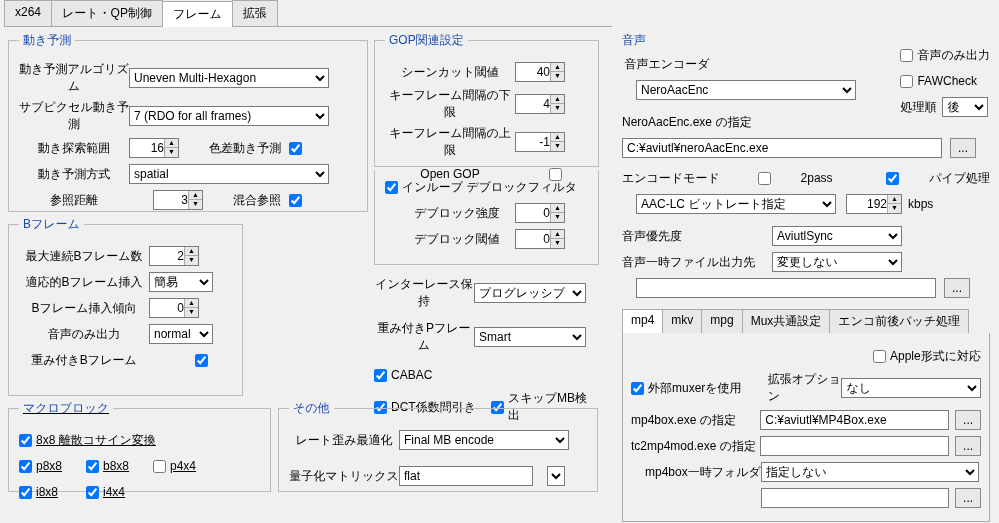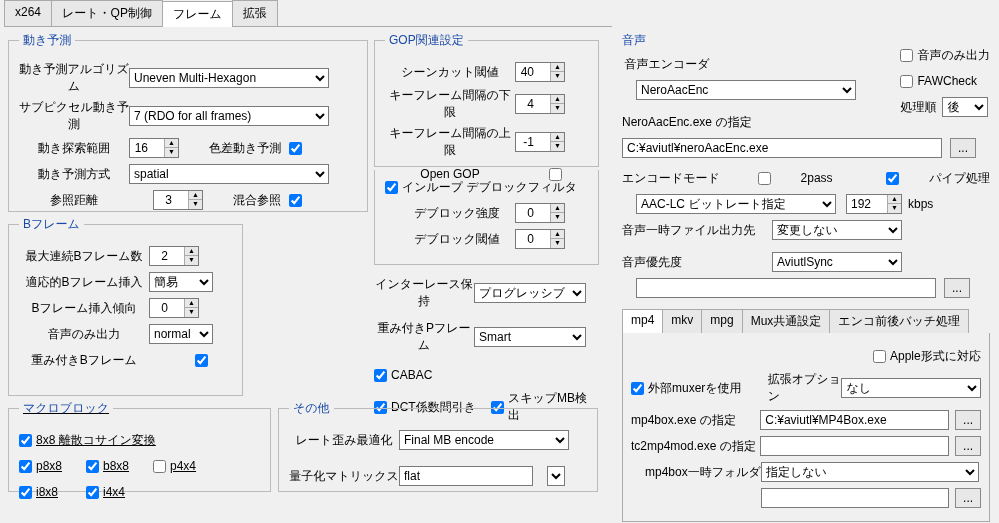--- a/index.html
+++ b/index.html
@@ -62,21 +62,21 @@
 .num {
   display: inline-flex;
   border: 1px solid #7a7a7a;
   height: 20px;
   background: #fff;
 }
 .num input {
   border: none;
   width: 34px;
   text-align: right;
-  padding-right: 16px;
+  padding-right: 0;
   height: 18px;
   outline: none;
   font-size: 12px;
 }
 .num .spin {
   display: flex;
   flex-direction: column;
   width: 14px;
   border-left: 1px solid #aaa;
 }
@@ -356,27 +356,27 @@
       <select style="width:200px; margin-left:14px;"><option>AAC-LC ビットレート指定</option></select>
       <div class="num" style="margin-left:10px;">
           <input style="width: 40px;" value="192">
           <div class="spin">
             <div>▲</div>
             <div>▼</div>
           </div>
         </div>
       <span style="margin-left:6px;">kbps</span>
     </div>
-    <div class="row">
-      <span style="width:150px;">音声一時ファイル出力先</span>
-      <select style="width:130px;"><option>変更しない</option></select>
-    </div>
     <div class="row" style="margin-top:10px;">
       <span style="width:150px;">音声優先度</span>
       <select style="width:130px;"><option>AviutlSync</option></select>
+    </div>
+    <div class="row">
+      <span style="width:150px;">音声一時ファイル出力先</span>
+      <select style="width:130px;"><option>変更しない</option></select>
     </div>
     <div class="row">
       <input type="text" style="width: 300px; margin-left: 14px;" value="">
       <button class="btn-ellipsis" style="margin-left:8px;">...</button>
     </div>
   </div>
 
   <div style="margin:10px 8px 0 8px;">
     <div class="small-tabs">
       <div class="small-tab active">mp4</div>

